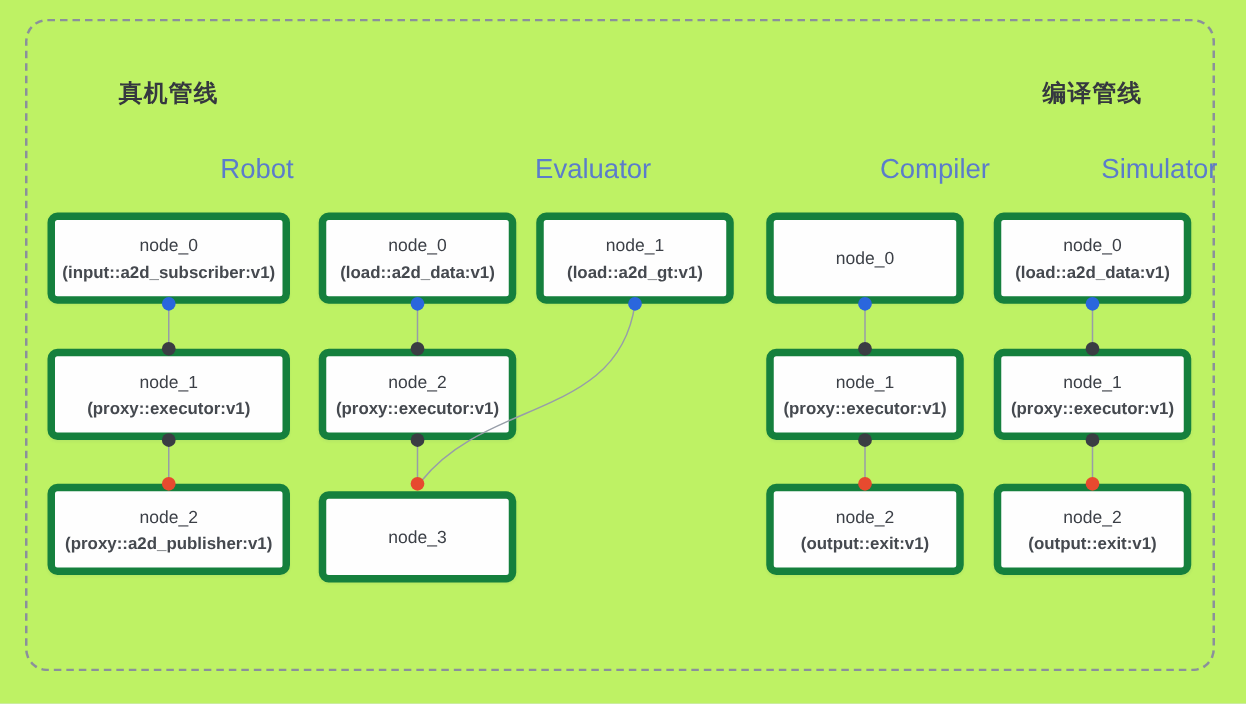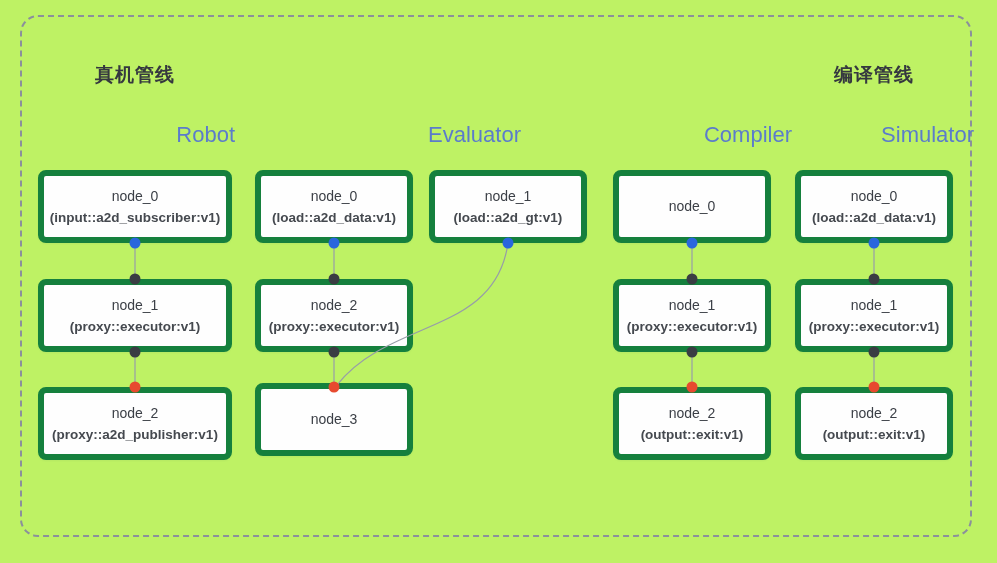--- a/index.html
+++ b/index.html
@@ -112,21 +112,21 @@
     <div class="node-type">(load::a2d_data:v1)</div>
   </div>
   <div class="node" style="left:429px; top:170px; width:158px">
     <div class="node-name">node_1</div>
     <div class="node-type">(load::a2d_gt:v1)</div>
   </div>
   <div class="node" style="left:255px; top:279px; width:158px">
     <div class="node-name">node_2</div>
     <div class="node-type">(proxy::executor:v1)</div>
   </div>
-  <div class="node" style="left:255px; top:383px; width:158px">
+  <div class="node" style="left:255px; top:393px; width:158px">
     <div class="node-name">node_3</div>
   </div>
 
   <div class="p-title-en" style="left:592px">Compiler</div>
 
   <div class="node" style="left:613px; top:170px; width:158px">
     <div class="node-name">node_0</div>
   </div>
   <div class="node" style="left:613px; top:279px; width:158px">
     <div class="node-name">node_1</div>

